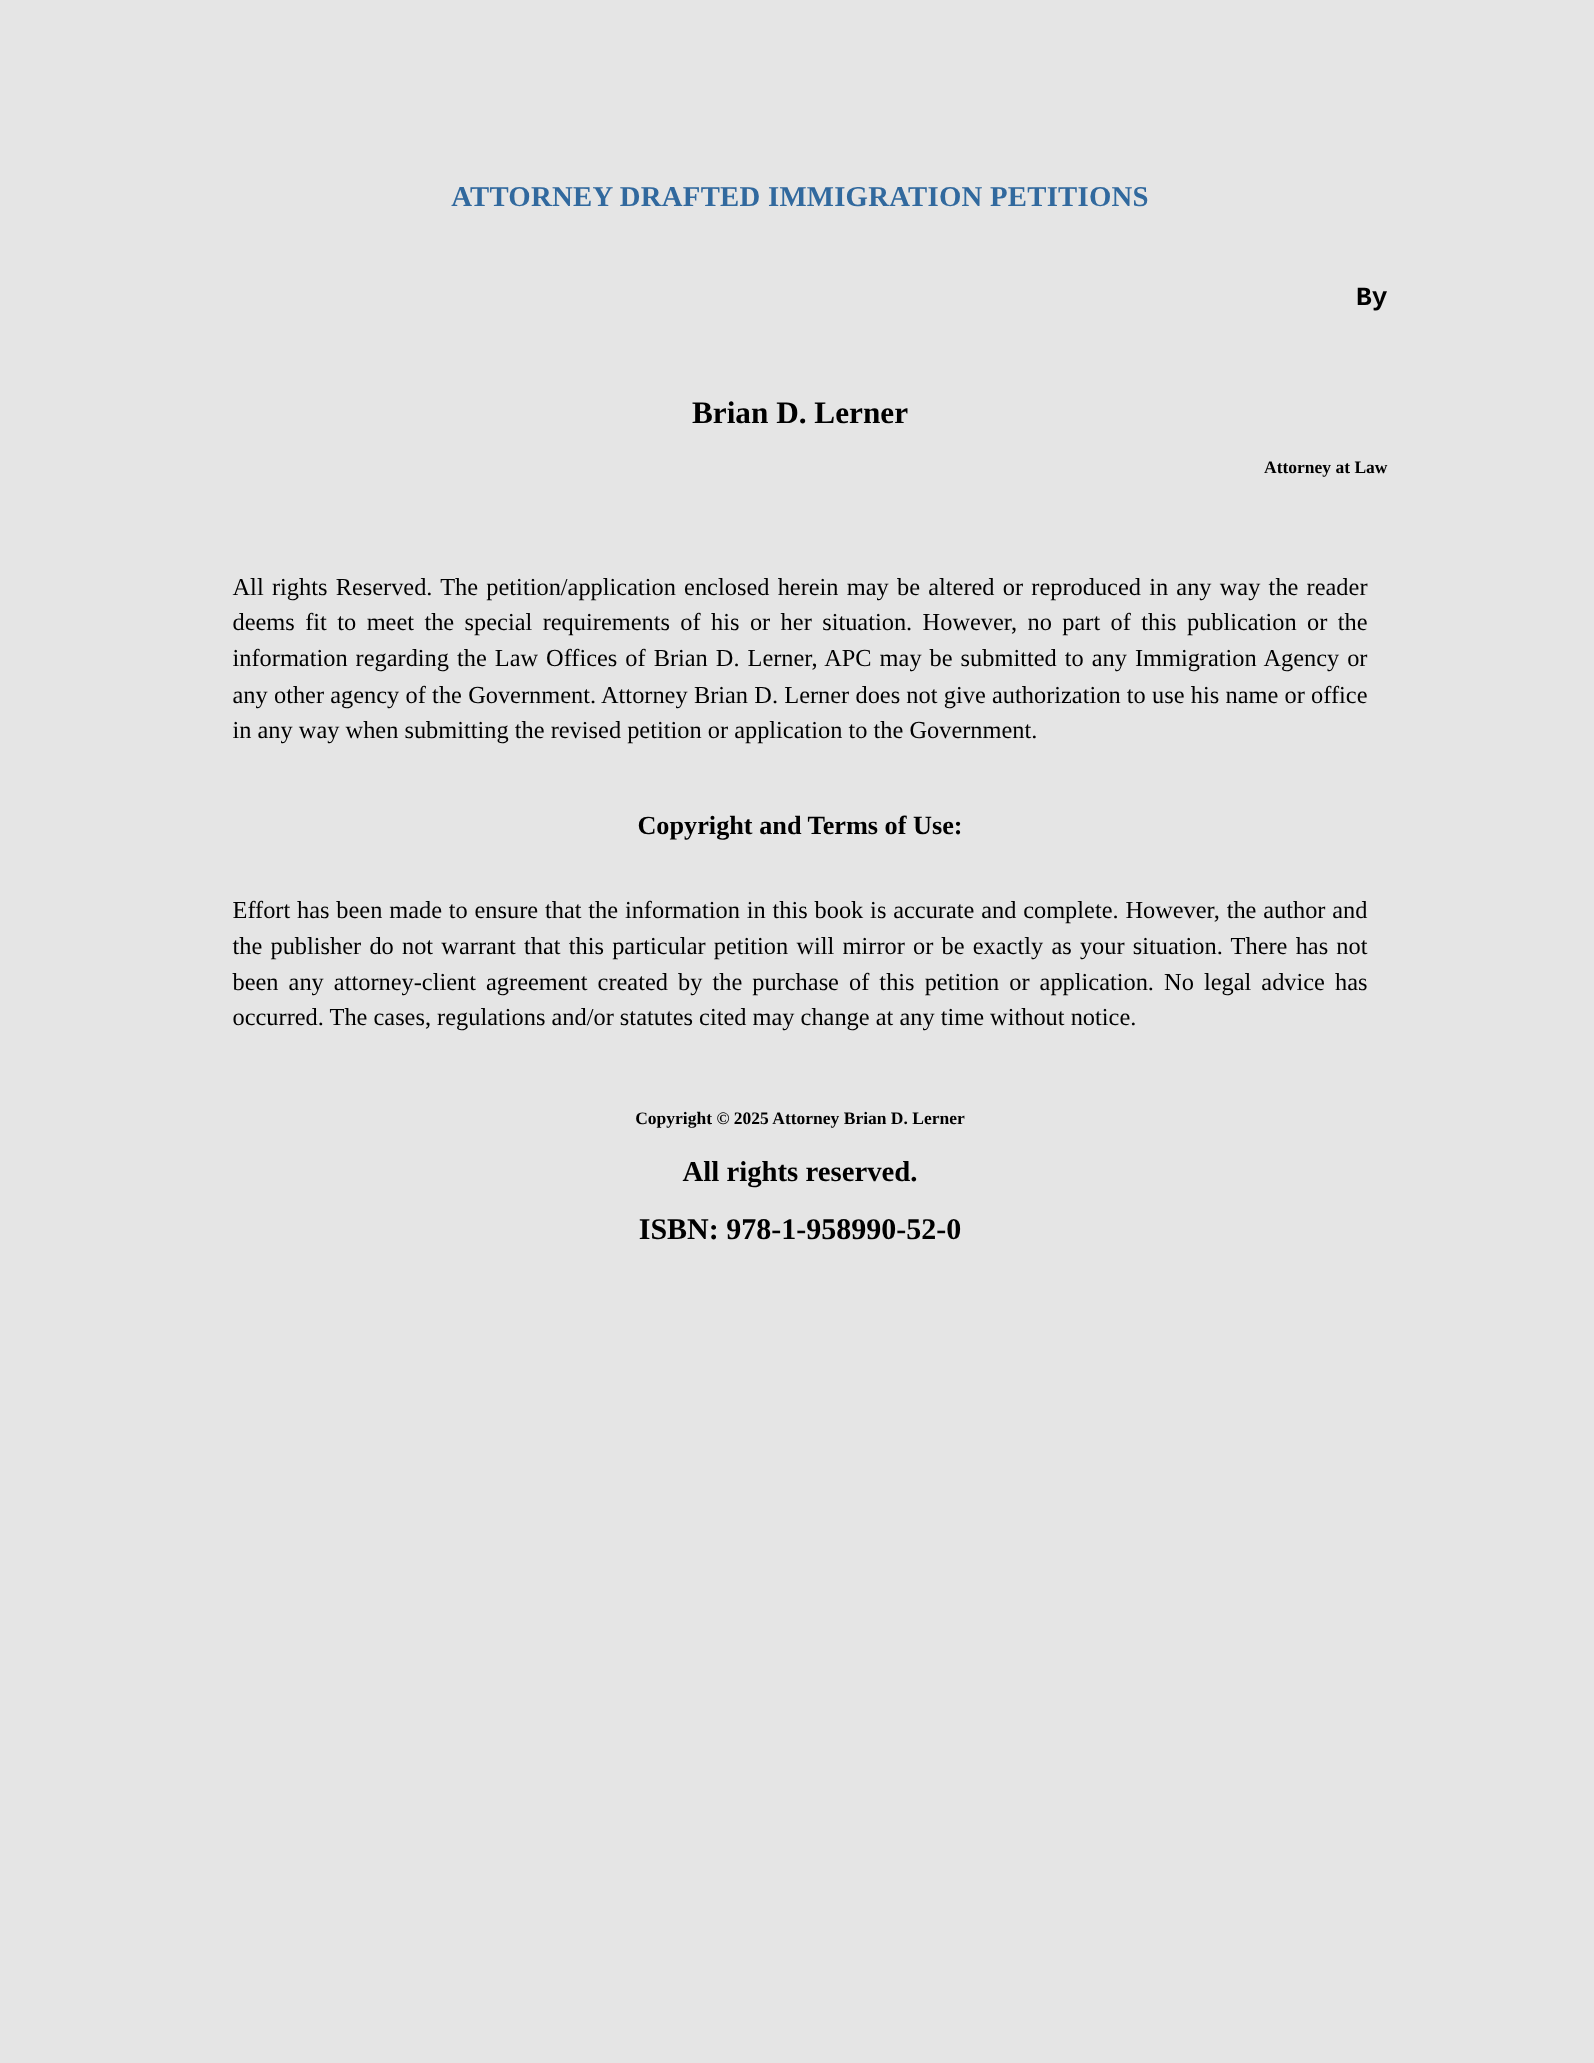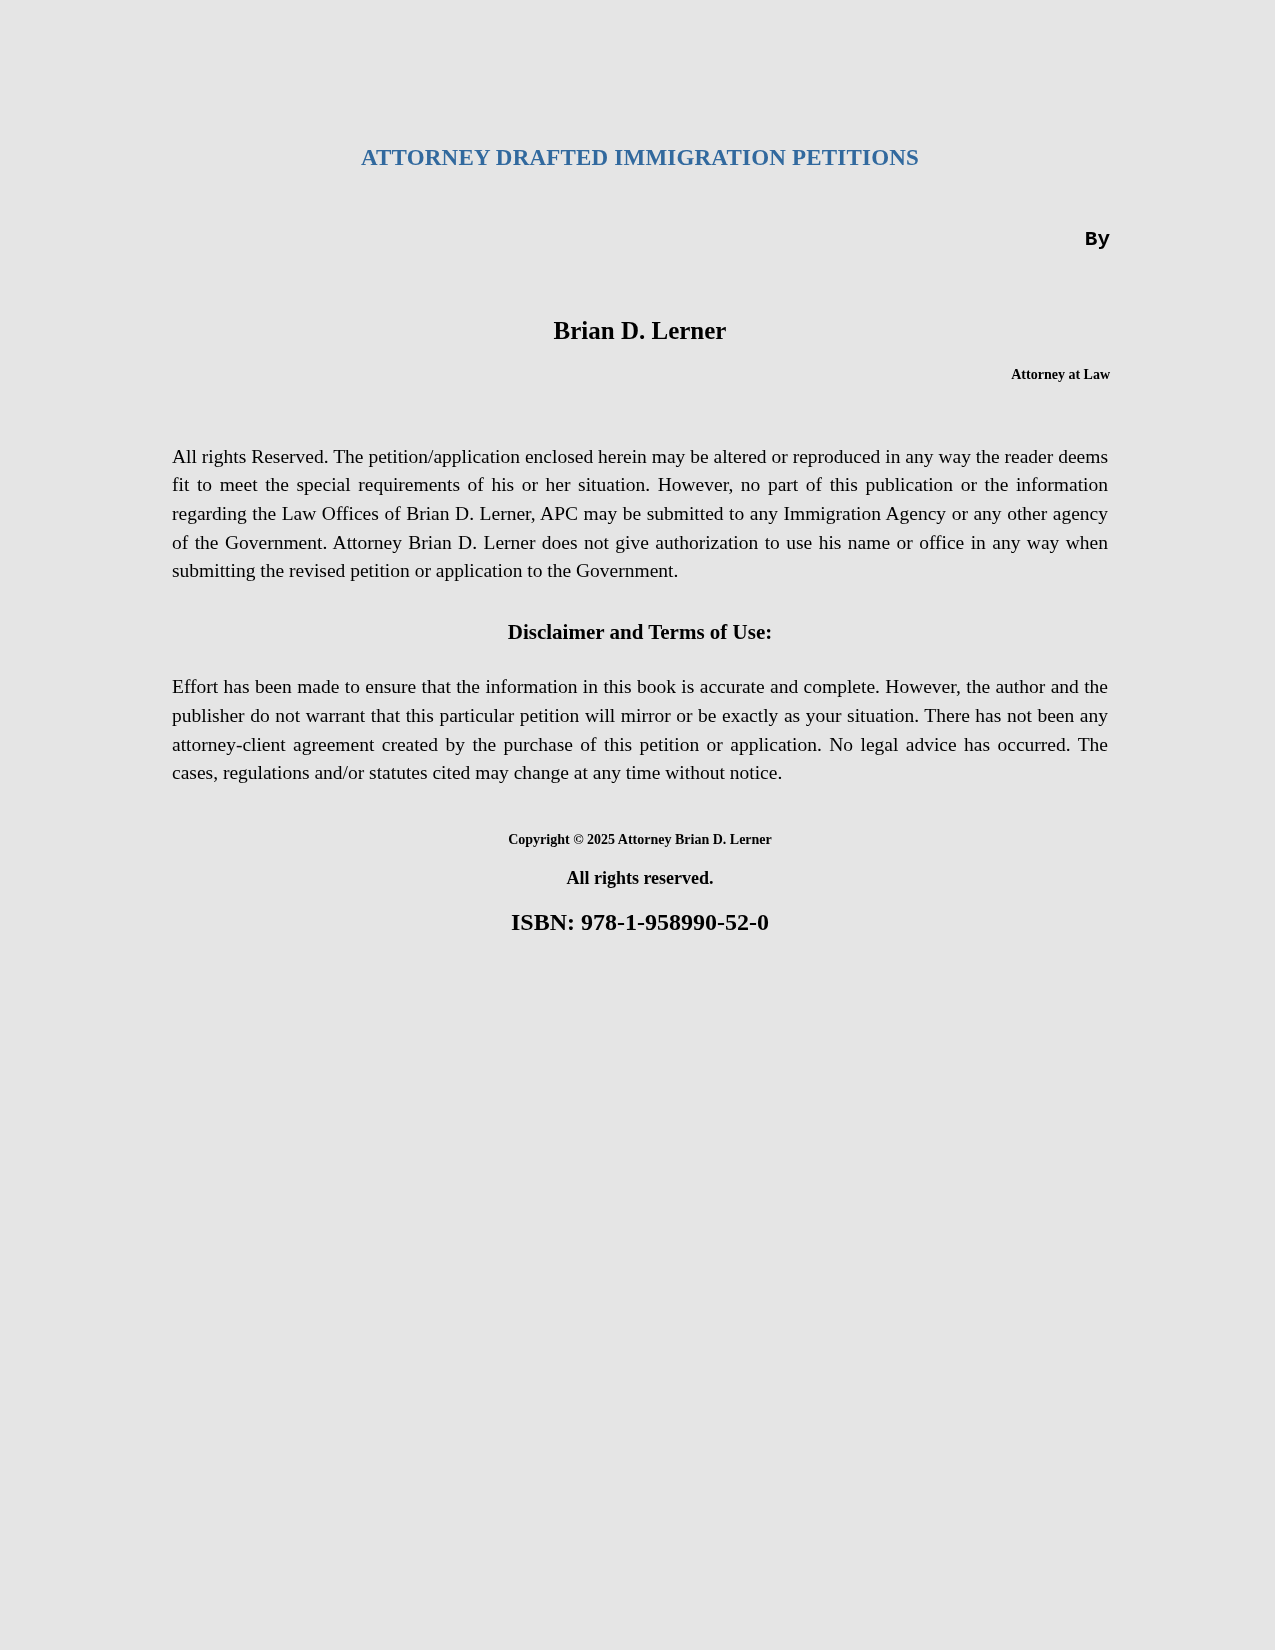--- a/index.html
+++ b/index.html
@@ -68,21 +68,21 @@
     padding-top: 18px;
     line-height: 1.3;
   }
 
   
   .body-para {
     font-size: 19.5px;
     line-height: 1.47;
     text-align: justify;
     text-justify: inter-word;
-    margin: 2px;
+    margin: 16px;
     padding-top: 57px;
     hyphens: none;
   }
 
   .body-para.second {
     padding-top: 25px;
   }
 
   
   .section-heading {
@@ -99,21 +99,21 @@
     text-align: center;
     font-size: 14px;
     font-weight: bold;
     margin: 0;
     padding-top: 41px;
     line-height: 1.3;
   }
 
   .rights-line {
     text-align: center;
-    font-size: 18px;
+    font-size: 23px;
     font-weight: bold;
     margin: 0;
     padding-top: 18px;
     line-height: 1.3;
   }
 
   .isbn-line {
     text-align: center;
     font-size: 24px;
     font-weight: bold;
@@ -135,21 +135,21 @@
     <h1 class="doc-title">ATTORNEY DRAFTED IMMIGRATION PETITIONS</h1>
 
     <p class="byline-by">By</p>
 
     <p class="author-name">Brian D. Lerner</p>
 
     <p class="author-role">Attorney at Law</p>
 
     <p class="body-para">All rights Reserved. The petition/application enclosed herein may be altered or reproduced in any way the reader deems fit to meet the special requirements of his or her situation. However, no part of this publication or the information regarding the Law Offices of Brian D. Lerner, APC may be submitted to any Immigration Agency or any other agency of the Government. Attorney Brian D. Lerner does not give authorization to use his name or office in any way when submitting the revised petition or application to the Government.</p>
 
-    <h2 class="section-heading">Disclaimer and Terms of Use:</h2>
+    <h2 class="section-heading">Copyright and Terms of Use:</h2>
 
     <p class="body-para second">Effort has been made to ensure that the information in this book is accurate and complete. However, the author and the publisher do not warrant that this particular petition will mirror or be exactly as your situation. There has not been any attorney-client agreement created by the purchase of this petition or application. No legal advice has occurred. The cases, regulations and/or statutes cited may change at any time without notice.</p>
 
     <p class="copyright-line">Copyright © 2025 Attorney Brian D. Lerner</p>
 
     <p class="rights-line">All rights reserved.</p>
 
     <p class="isbn-line">ISBN: 978-1-958990-52-0</p>
 
     <div class="blank-area"></div>

